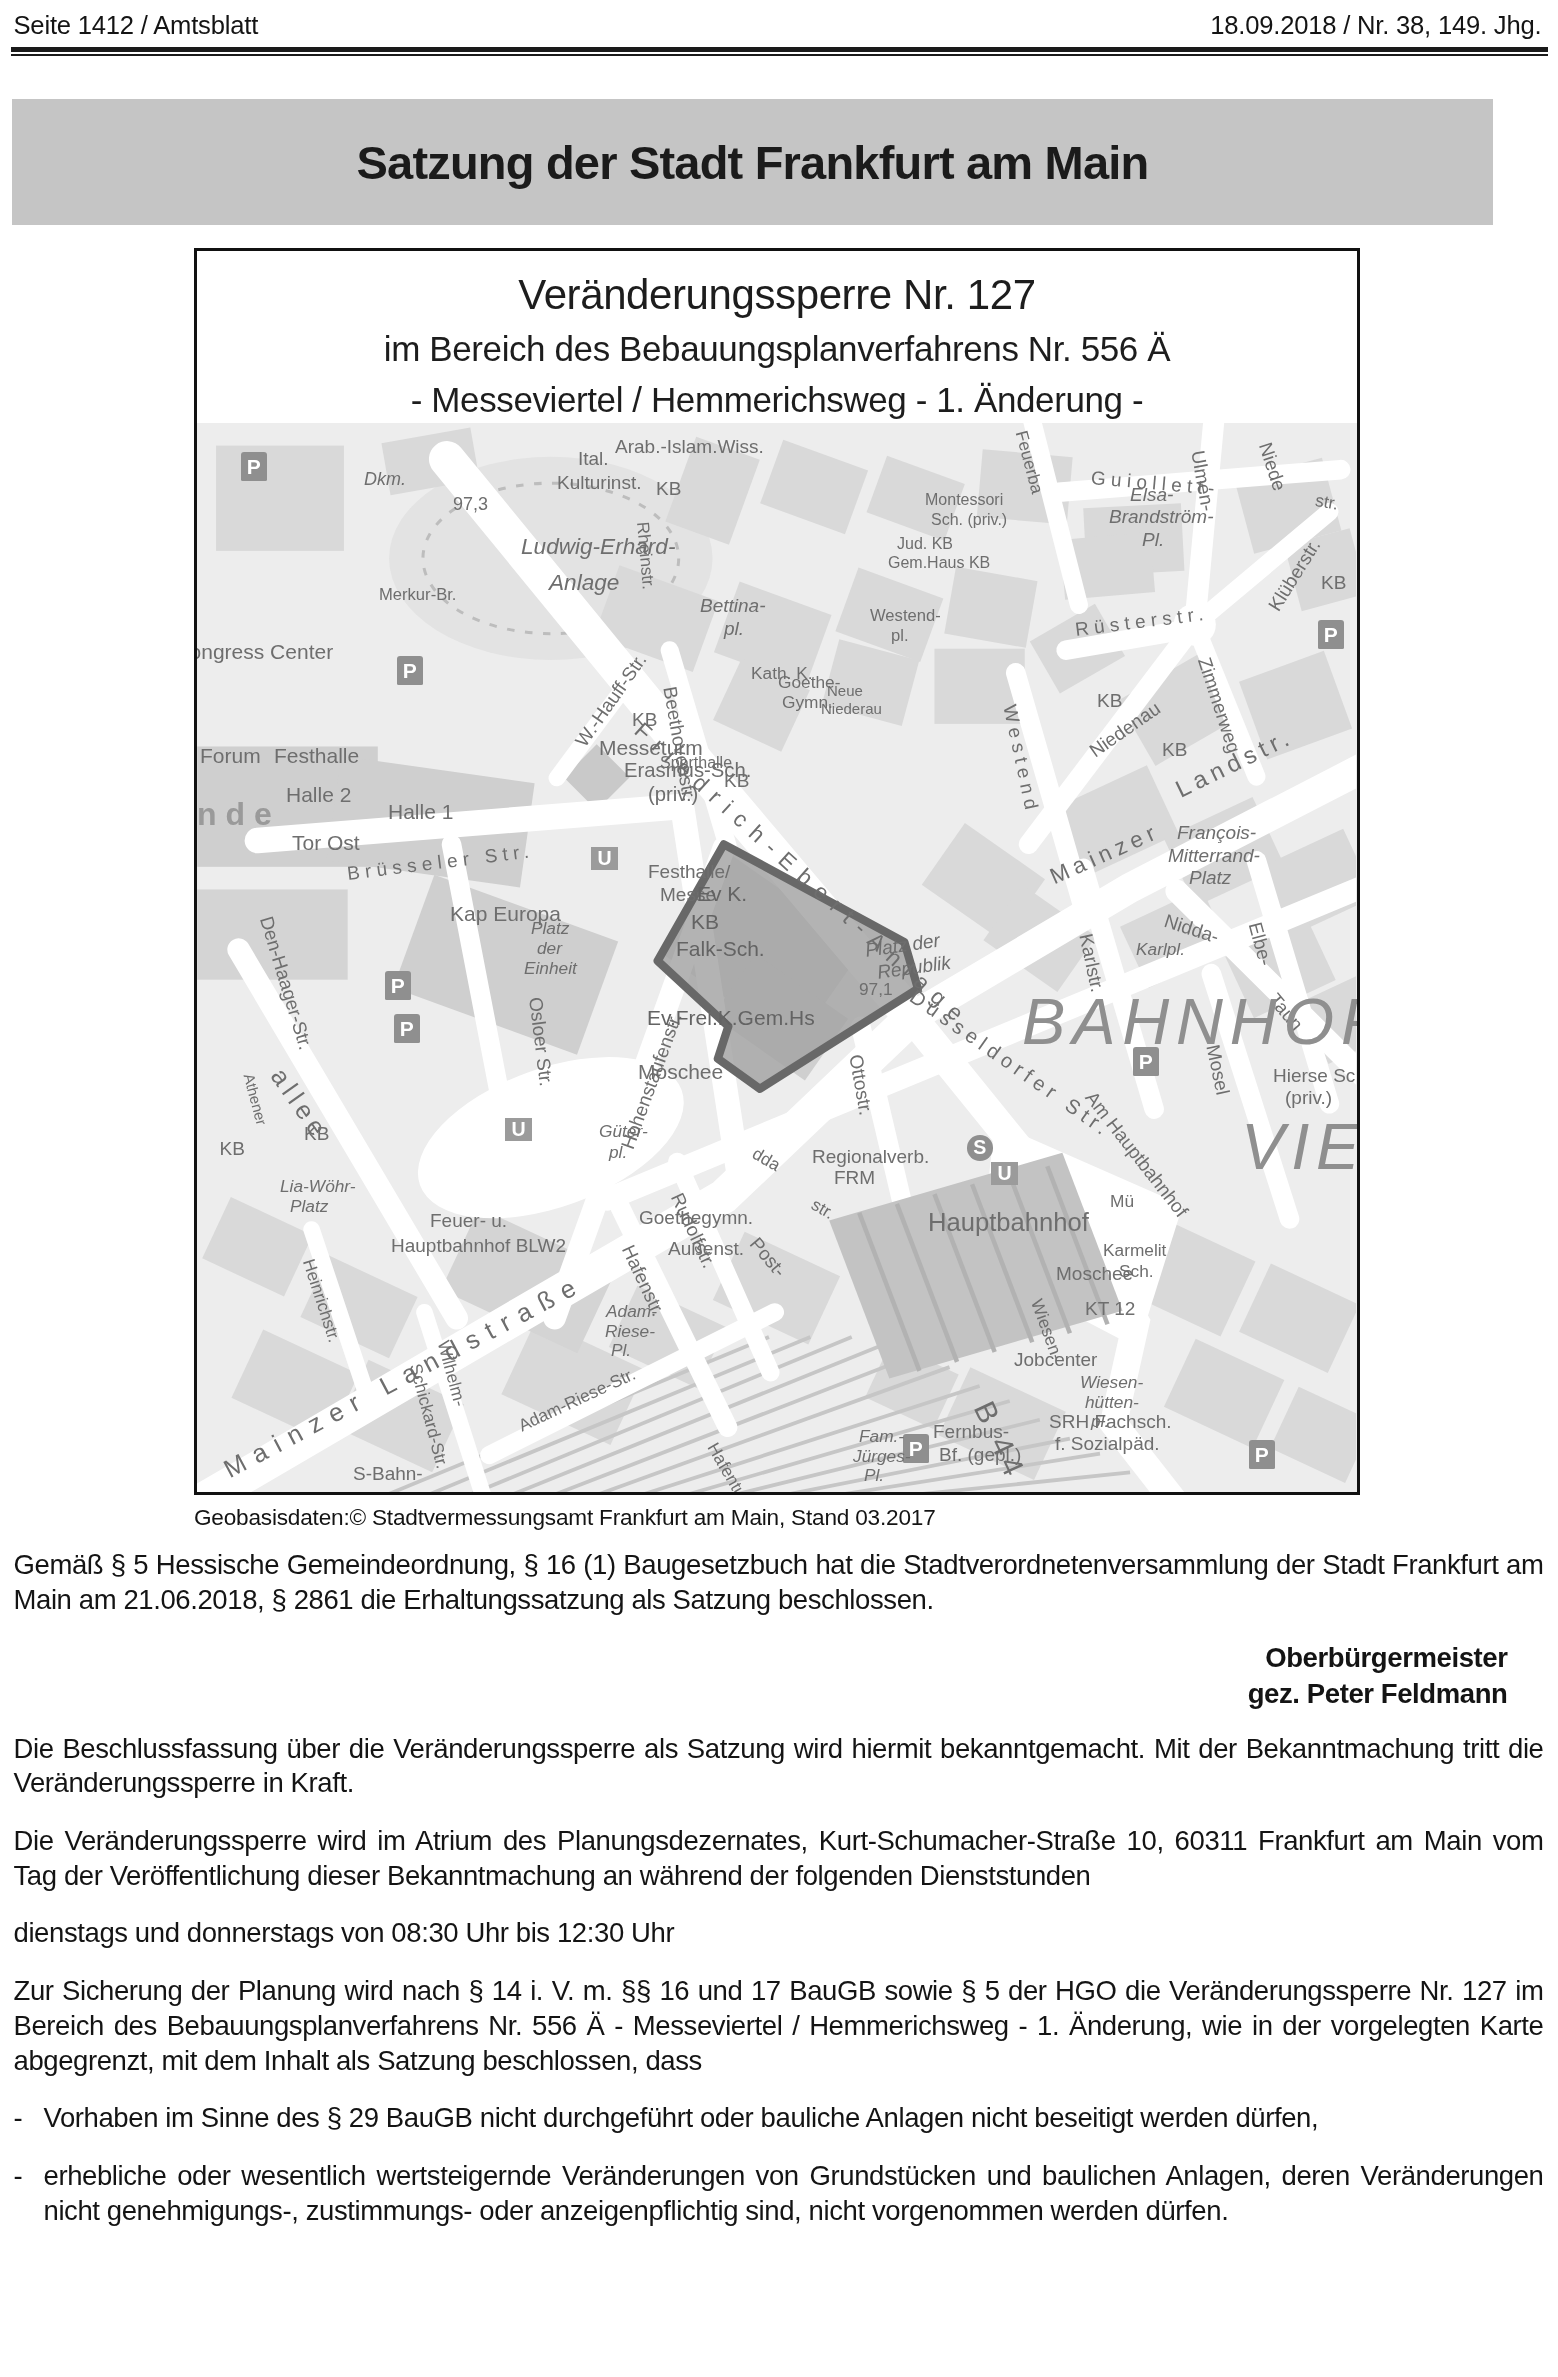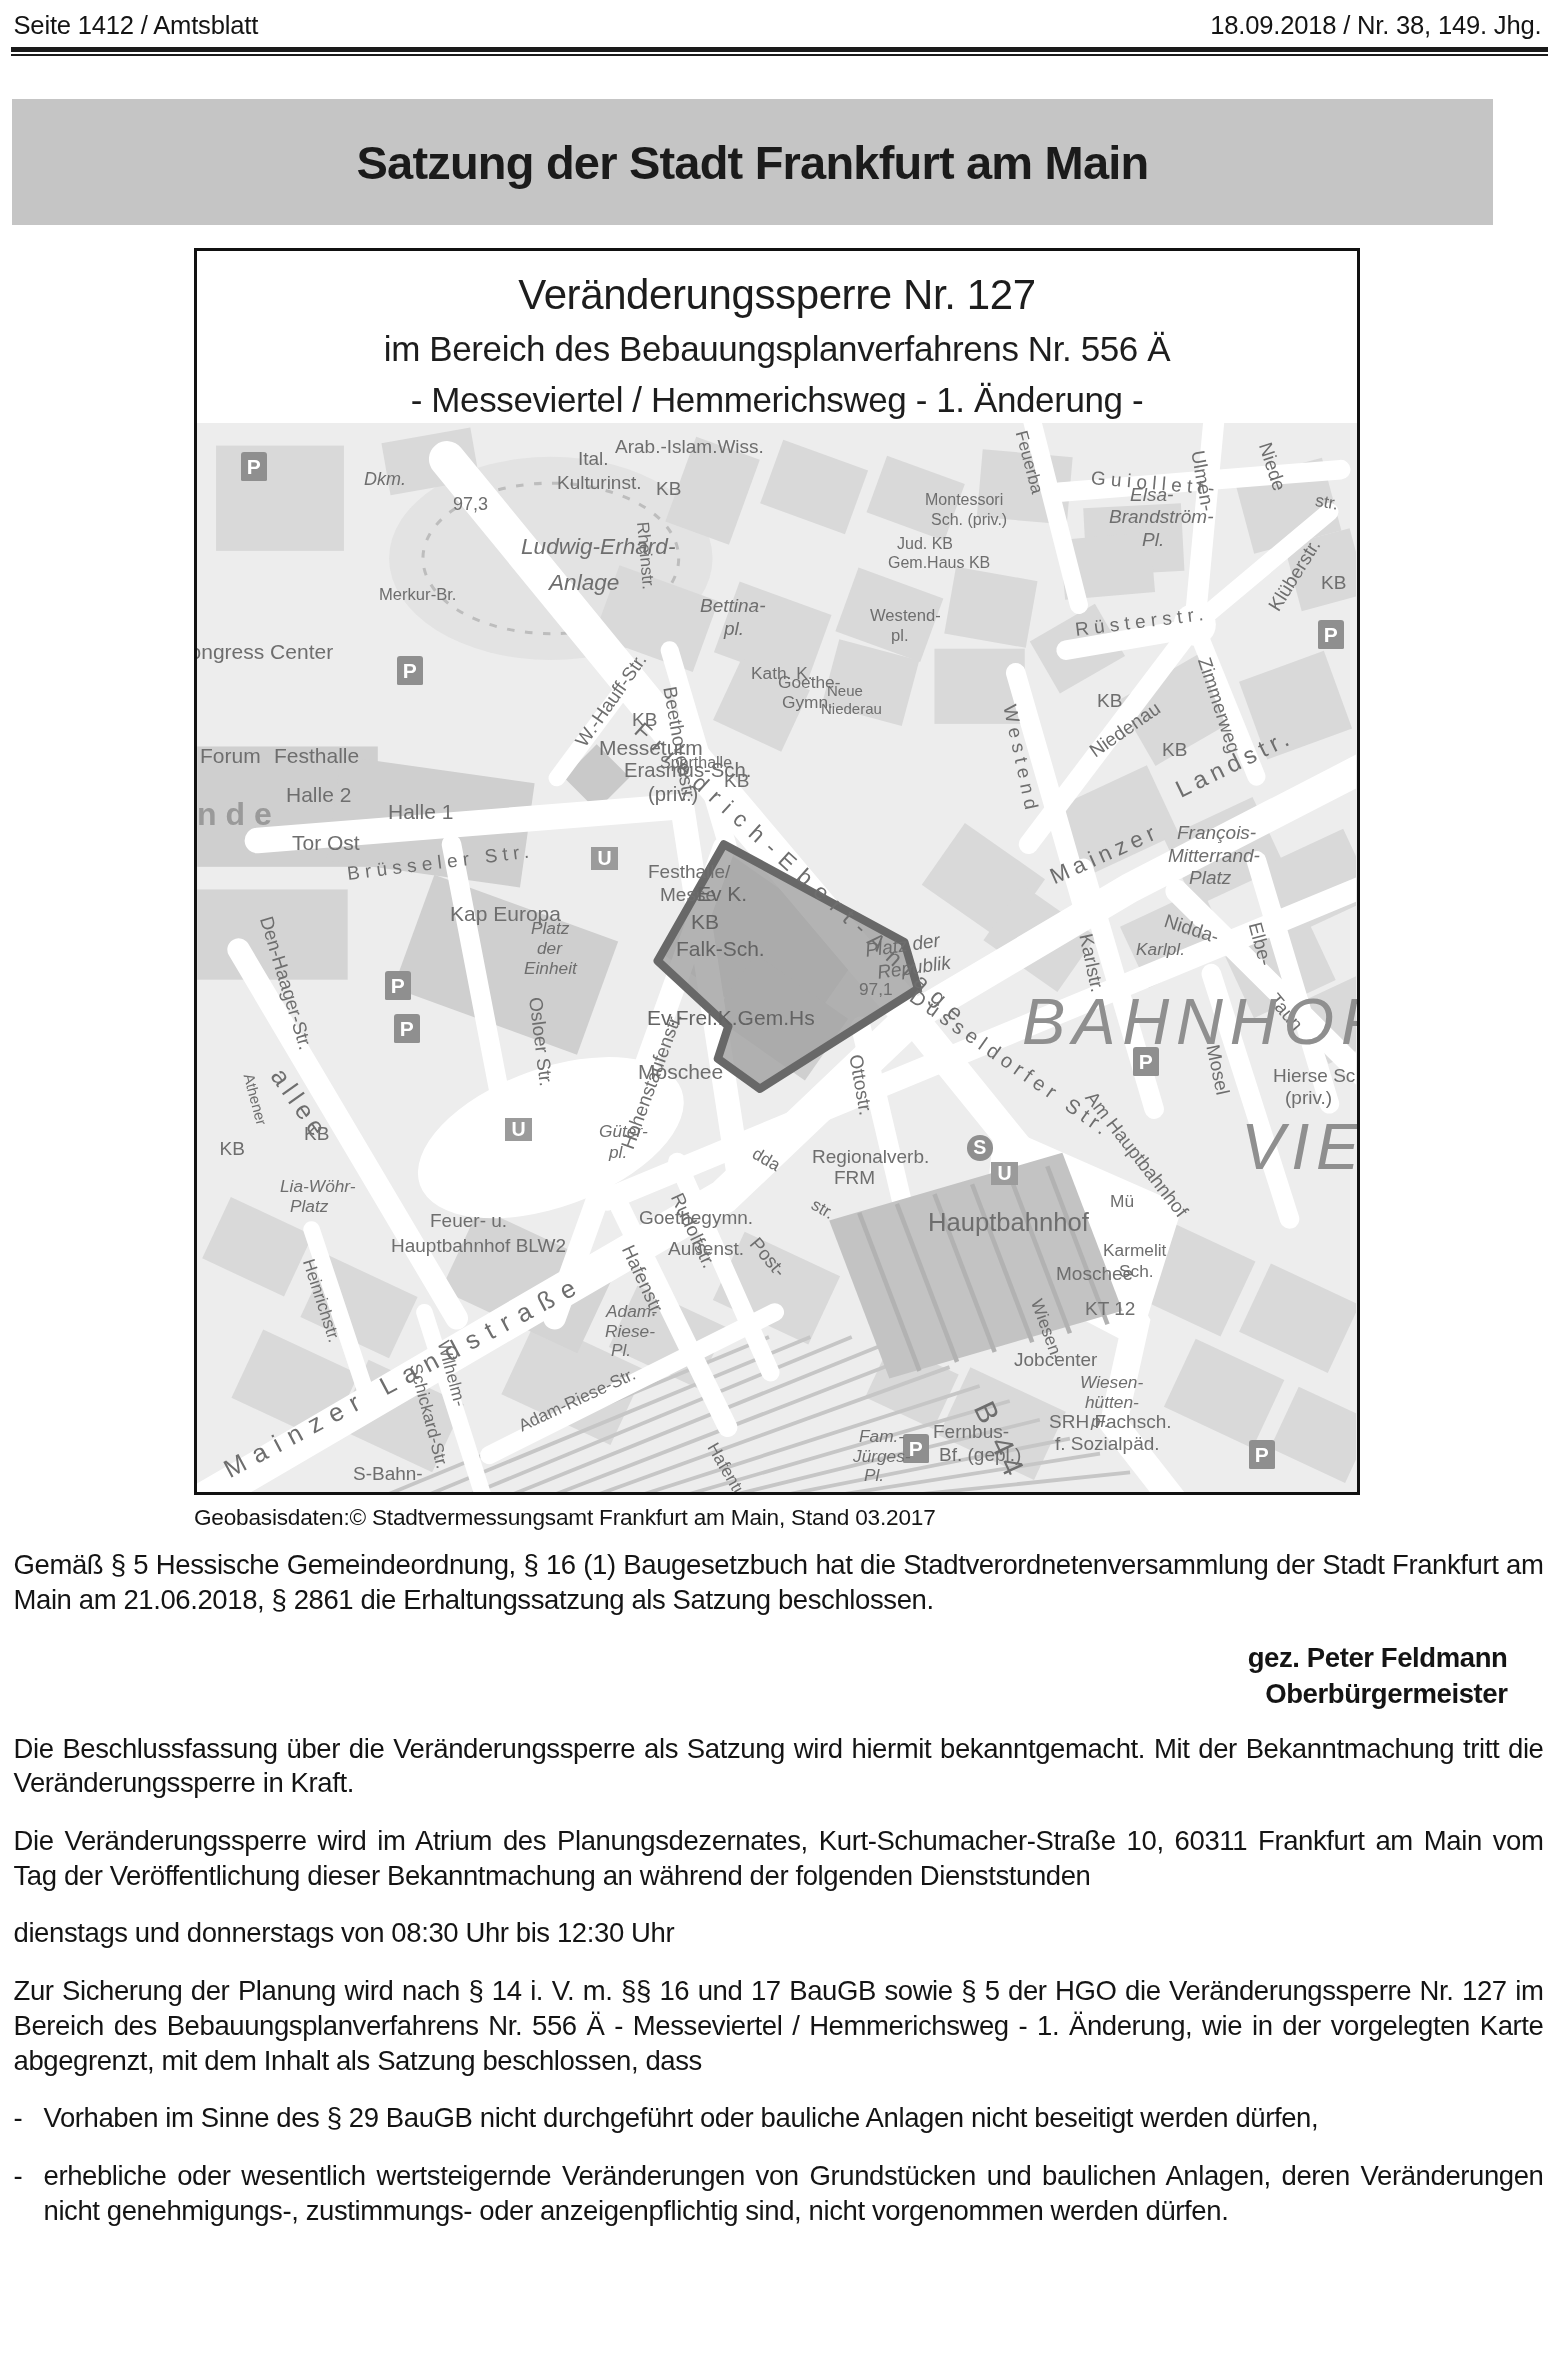--- a/index.html
+++ b/index.html
@@ -352,22 +352,22 @@
         <span class="ml" style="left: 522px; top: 1017px; font-size: 17.3px; transform: rotate(60deg);">Hafentunnel</span>
       </div>
   </div>
 </div>
 
 <div class="caption">Geobasisdaten:© Stadtvermessungsamt Frankfurt am Main, Stand 03.2017</div>
 
 <div class="bodytext">
   <p>Gemäß § 5 Hessische Gemeindeordnung, § 16 (1) Baugesetzbuch hat die Stadtverordnetenversammlung der Stadt Frankfurt am Main am 21.06.2018, § 2861 die Erhaltungssatzung als Satzung beschlossen.</p>
   <div class="sig">
+    <div>Oberbürgermeister</div>
     <div>gez. Peter Feldmann</div>
-    <div>Oberbürgermeister</div>
   </div>
   <p>Die Beschlussfassung über die Veränderungssperre als Satzung wird hiermit bekanntgemacht. Mit der Bekanntmachung tritt die Veränderungssperre in Kraft.</p>
   <p>Die Veränderungssperre wird im Atrium des Planungsdezernates, Kurt-Schumacher-Straße 10, 60311 Frankfurt am Main vom Tag der Veröffentlichung dieser Bekanntmachung an während der folgenden Dienststunden</p>
   <p class="hours">dienstags und donnerstags von 08:30 Uhr bis 12:30 Uhr</p>
   <p>Zur Sicherung der Planung wird nach § 14 i. V. m. §§ 16 und 17 BauGB sowie § 5 der HGO die Veränderungssperre Nr. 127 im Bereich des Bebauungsplanverfahrens Nr. 556 Ä - Messeviertel / Hemmerichsweg - 1. Änderung, wie in der vorgelegten Karte abgegrenzt, mit dem Inhalt als Satzung beschlossen, dass</p>
   <div class="bullet">
     <span class="dash">-</span>
     <span class="btxt">Vorhaben im Sinne des § 29 BauGB nicht durchgeführt oder bauliche Anlagen nicht beseitigt werden dürfen,</span>
   </div>
   <div class="bullet">

